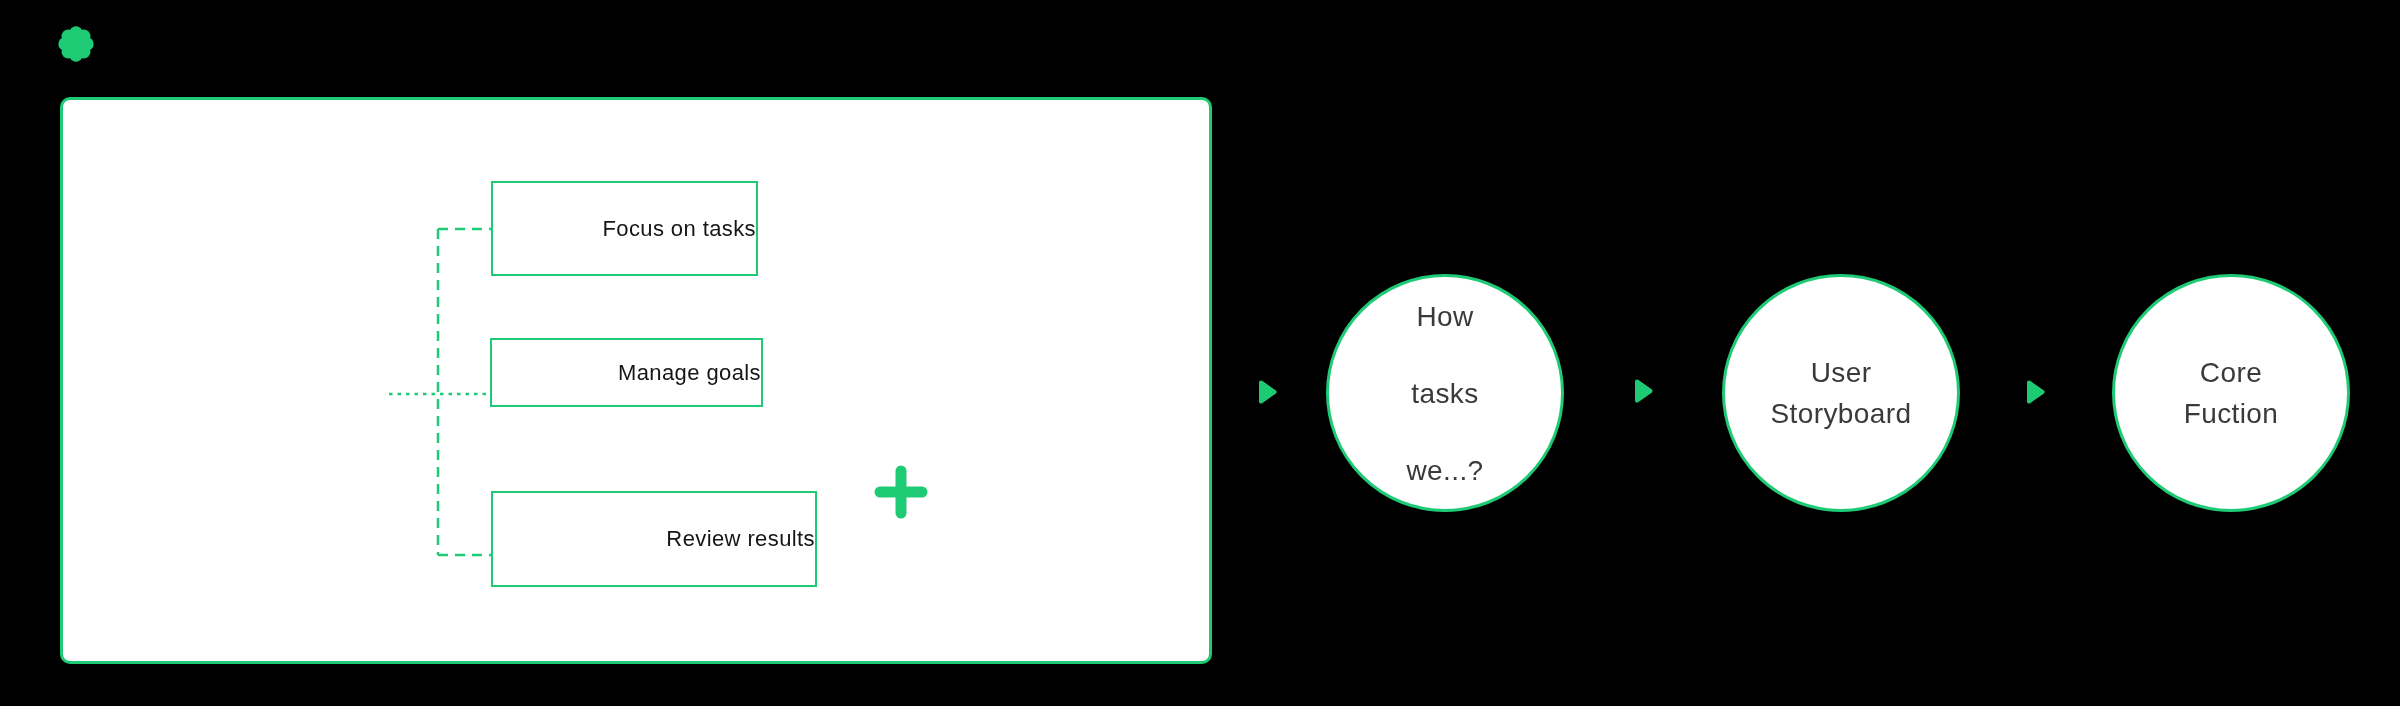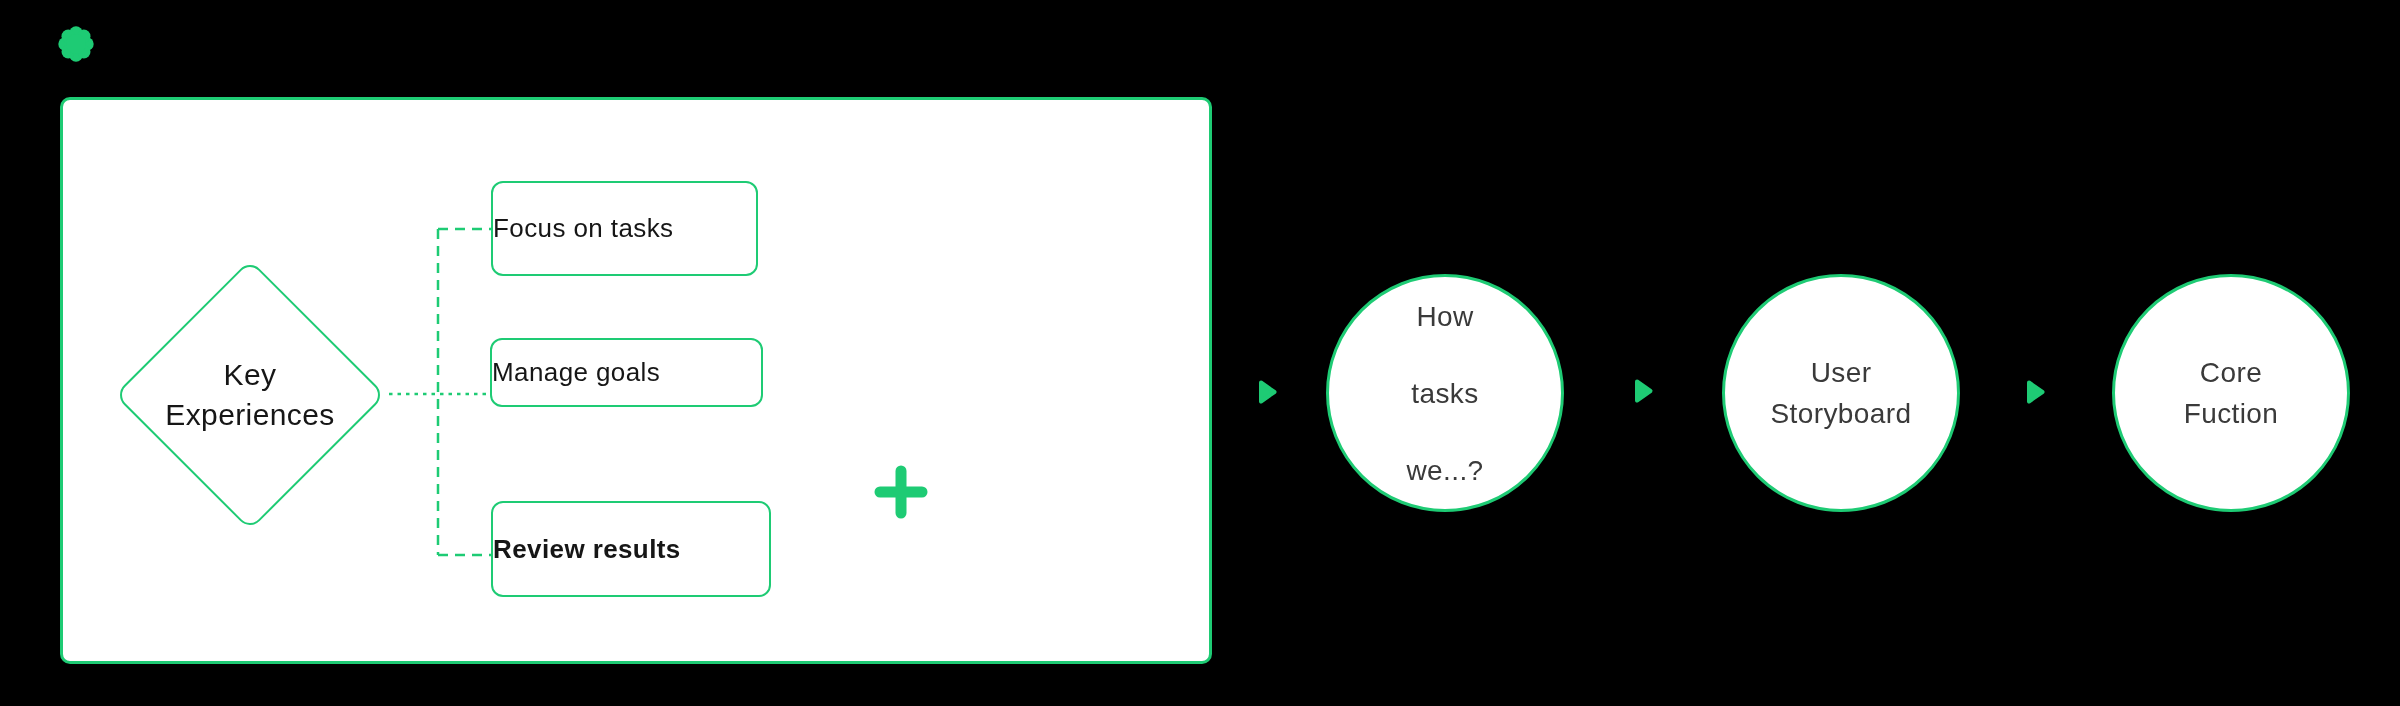--- a/index.html
+++ b/index.html
@@ -36,23 +36,23 @@
   }
   .diamond-label{
     position:absolute;inset:0;display:flex;flex-direction:column;
     align-items:center;justify-content:center;text-align:center;
     font-size:30px;line-height:40px;color:var(--panel-text);letter-spacing:.4px;z-index:2;
   }
 
   
   .task-box{
     position:absolute;background:var(--panel-bg);
-    border:2.5px solid var(--accent);border-radius:12px;
-    display:flex;align-items:center;justify-content:flex-start;
-    font-size:26px;color:var(--panel-text);letter-spacing:.4px;
+    border:2.5px solid var(--accent);border-radius:0;
+    display:flex;align-items:center;justify-content:flex-end;
+    font-size:22px;color:var(--panel-text);letter-spacing:.4px;
   }
 
   .plus{position:absolute;left:810px;top:364px;width:56px;height:56px;color:var(--accent);}
 
   
   .flow-circle{
     position:absolute;width:238px;height:238px;border-radius:50%;
     background:var(--panel-bg);border:3px solid var(--accent);
     display:flex;flex-direction:column;align-items:center;justify-content:center;
     text-align:center;font-size:28px;line-height:41px;color:var(--circle-text);letter-spacing:.4px;
@@ -85,35 +85,28 @@
 
     <svg class="connectors" viewBox="0 0 1152 567">
       <g stroke="currentColor" stroke-width="2.5" fill="none">
         <line x1="326" y1="294" x2="427" y2="294" stroke-dasharray="3.5 5"></line>
         <line x1="375" y1="129" x2="375" y2="455" stroke-dasharray="10 7"></line>
         <line x1="375" y1="129" x2="428" y2="129" stroke-dasharray="10 7"></line>
         <line x1="375" y1="455" x2="428" y2="455" stroke-dasharray="10 7"></line>
       </g>
     </svg>
 
-    <div class="diamond-wrap" style="left:51px;top:159px;">
-      <div class="diamond-shape"></div>
-      <div class="diamond-label">
-        <span class="line">Key</span>
-        <span class="line">Experiences</span>
-      </div>
-    </div>
 
     <div class="task-box" style="left:428px;top:81px;width:267px;height:95px;">
       <span>Focus on tasks</span>
     </div>
     <div class="task-box" style="left:427px;top:238px;width:273px;height:69px;">
       <span>Manage goals</span>
     </div>
-    <div class="task-box" style="left:428px;top:401px;width:280px;height:96px;font-weight:bold;">
+    <div class="task-box" style="left:428px;top:391px;width:326px;height:96px;">
       <span>Review results</span>
     </div>
 
     <div class="plus">
       <svg width="56" height="56" viewBox="0 0 56 56">
         <g stroke="currentColor" stroke-width="11" stroke-linecap="round">
           <line x1="28" y1="7" x2="28" y2="49"></line>
           <line x1="7" y1="28" x2="49" y2="28"></line>
         </g>
       </svg>

